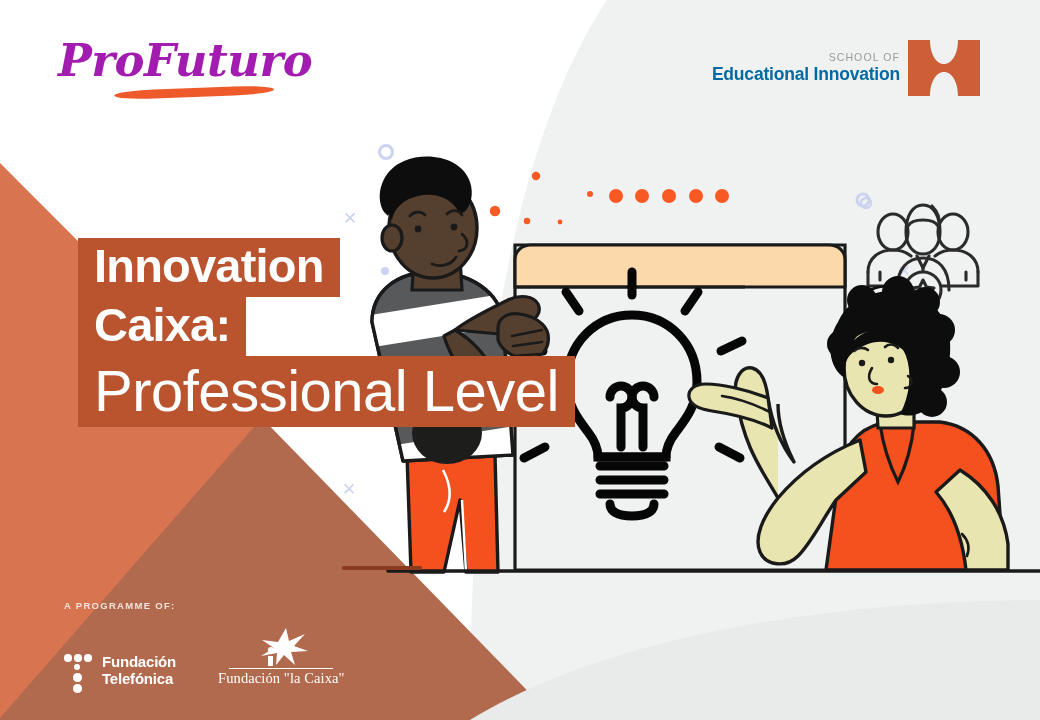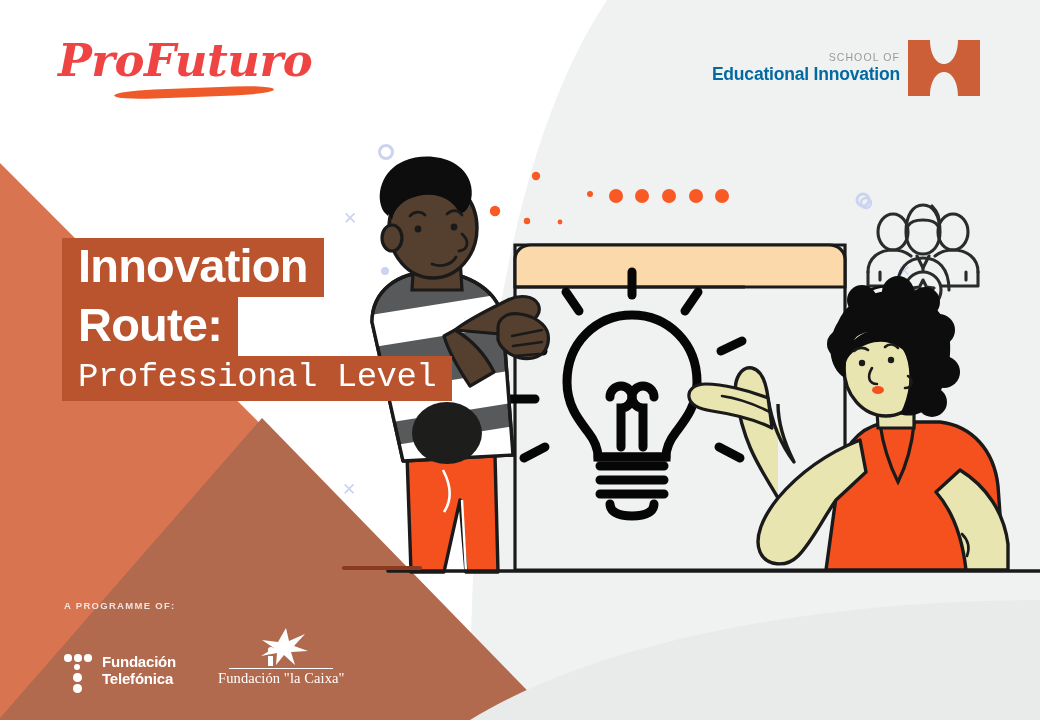--- a/index.html
+++ b/index.html
@@ -18,21 +18,21 @@
   
   #profuturo-logo{
     position:absolute;left:58px;top:38px;width:270px;height:70px;
   }
   #profuturo-wordmark{
     font-family:"DejaVu Serif",serif;
     font-style:italic;
     font-weight:700;
     font-size:45px;
     letter-spacing:-0.5px;
-    color:#ef4444;
+    color:#a21caf;
     line-height:1;
     white-space:nowrap;
   }
   #profuturo-swoosh{
     position:absolute;left:56px;top:50px;width:160px;height:9px;
     background:#ef5a2a;
     border-radius:50%/100%;
     transform:rotate(-2.2deg);
   }
 
@@ -46,32 +46,32 @@
     font-size:10.5px;letter-spacing:1.1px;color:#9a9a9a;font-weight:400;
     text-transform:uppercase;margin-bottom:2px;
   }
   #sei-title{
     font-size:17.5px;font-weight:700;color:#0369a1;letter-spacing:-0.2px;white-space:nowrap;
   }
   #sei-x{width:76px;height:60px;flex:0 0 auto;}
 
   
   #headline{
-    position:absolute;left:62px;top:238px;
+    position:absolute;left:78px;top:238px;
     display:flex;flex-direction:column;align-items:flex-start;
     z-index:40;
   }
   .hl-row{
     background:#b9542f;
     color:#ffffff;
     padding:3px 16px 5px 16px;
     white-space:nowrap;
   }
   .hl-bold{font-size:47px;font-weight:700;line-height:1.08;letter-spacing:-0.8px;}
-  .hl-reg{font-size:34px;font-weight:400;line-height:1.1;letter-spacing:-0.5px;font-family:Liberation Mono, monospace;}
+  .hl-reg{font-size:58px;font-weight:400;line-height:1.1;letter-spacing:-0.5px;}
 
   
   #footer{position:absolute;left:64px;top:600px;z-index:40;}
   #programme-label{
     color:#f4e2da;font-size:9.5px;letter-spacing:1.3px;font-weight:700;
     text-transform:uppercase;margin-bottom:16px;
   }
   #footer-logos{display:flex;align-items:flex-end;gap:42px;justify-content:flex-end;}
 
   
@@ -319,21 +319,21 @@
     </g>
 
     <g>
       <path d="M388,571 L1040,571" stroke="#1a1a1a" stroke-width="3.6" stroke-linecap="round"></path>
       <path d="M344,568 L420,568" stroke="#8a3a1e" stroke-width="4.2" stroke-linecap="round"></path>
     </g>
   </svg>
 
   <div id="headline">
     <div class="hl-row hl-bold">Innovation</div>
-    <div class="hl-row hl-bold">Route:</div>
+    <div class="hl-row hl-bold">Caixa:</div>
     <div class="hl-row hl-reg">Professional Level</div>
   </div>
 
   <div id="footer">
     <div id="programme-label">A PROGRAMME OF:</div>
 
     <div id="footer-logos">
 
       <div id="ft-logo">
         <div id="ft-mark">

